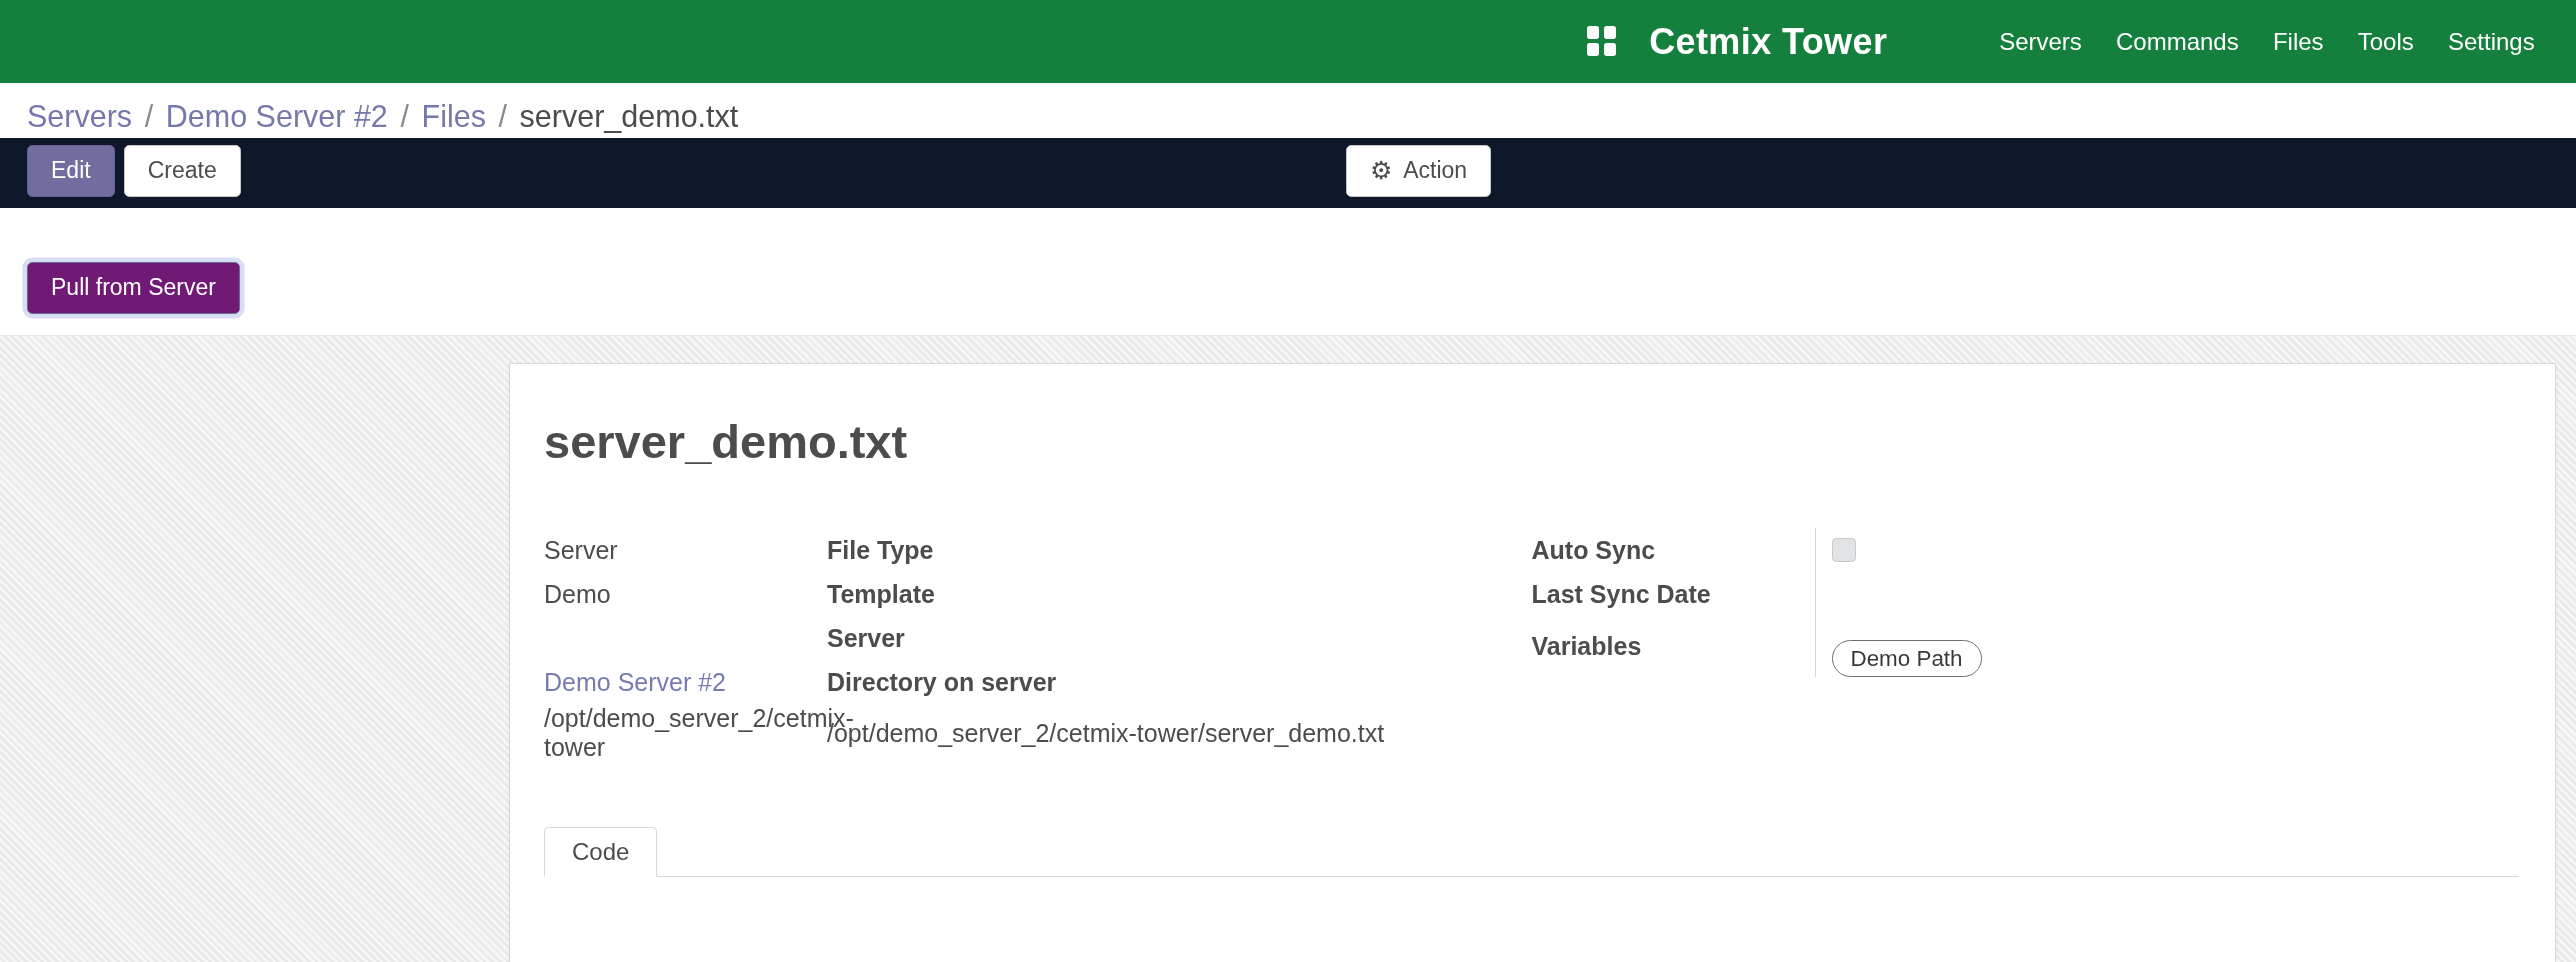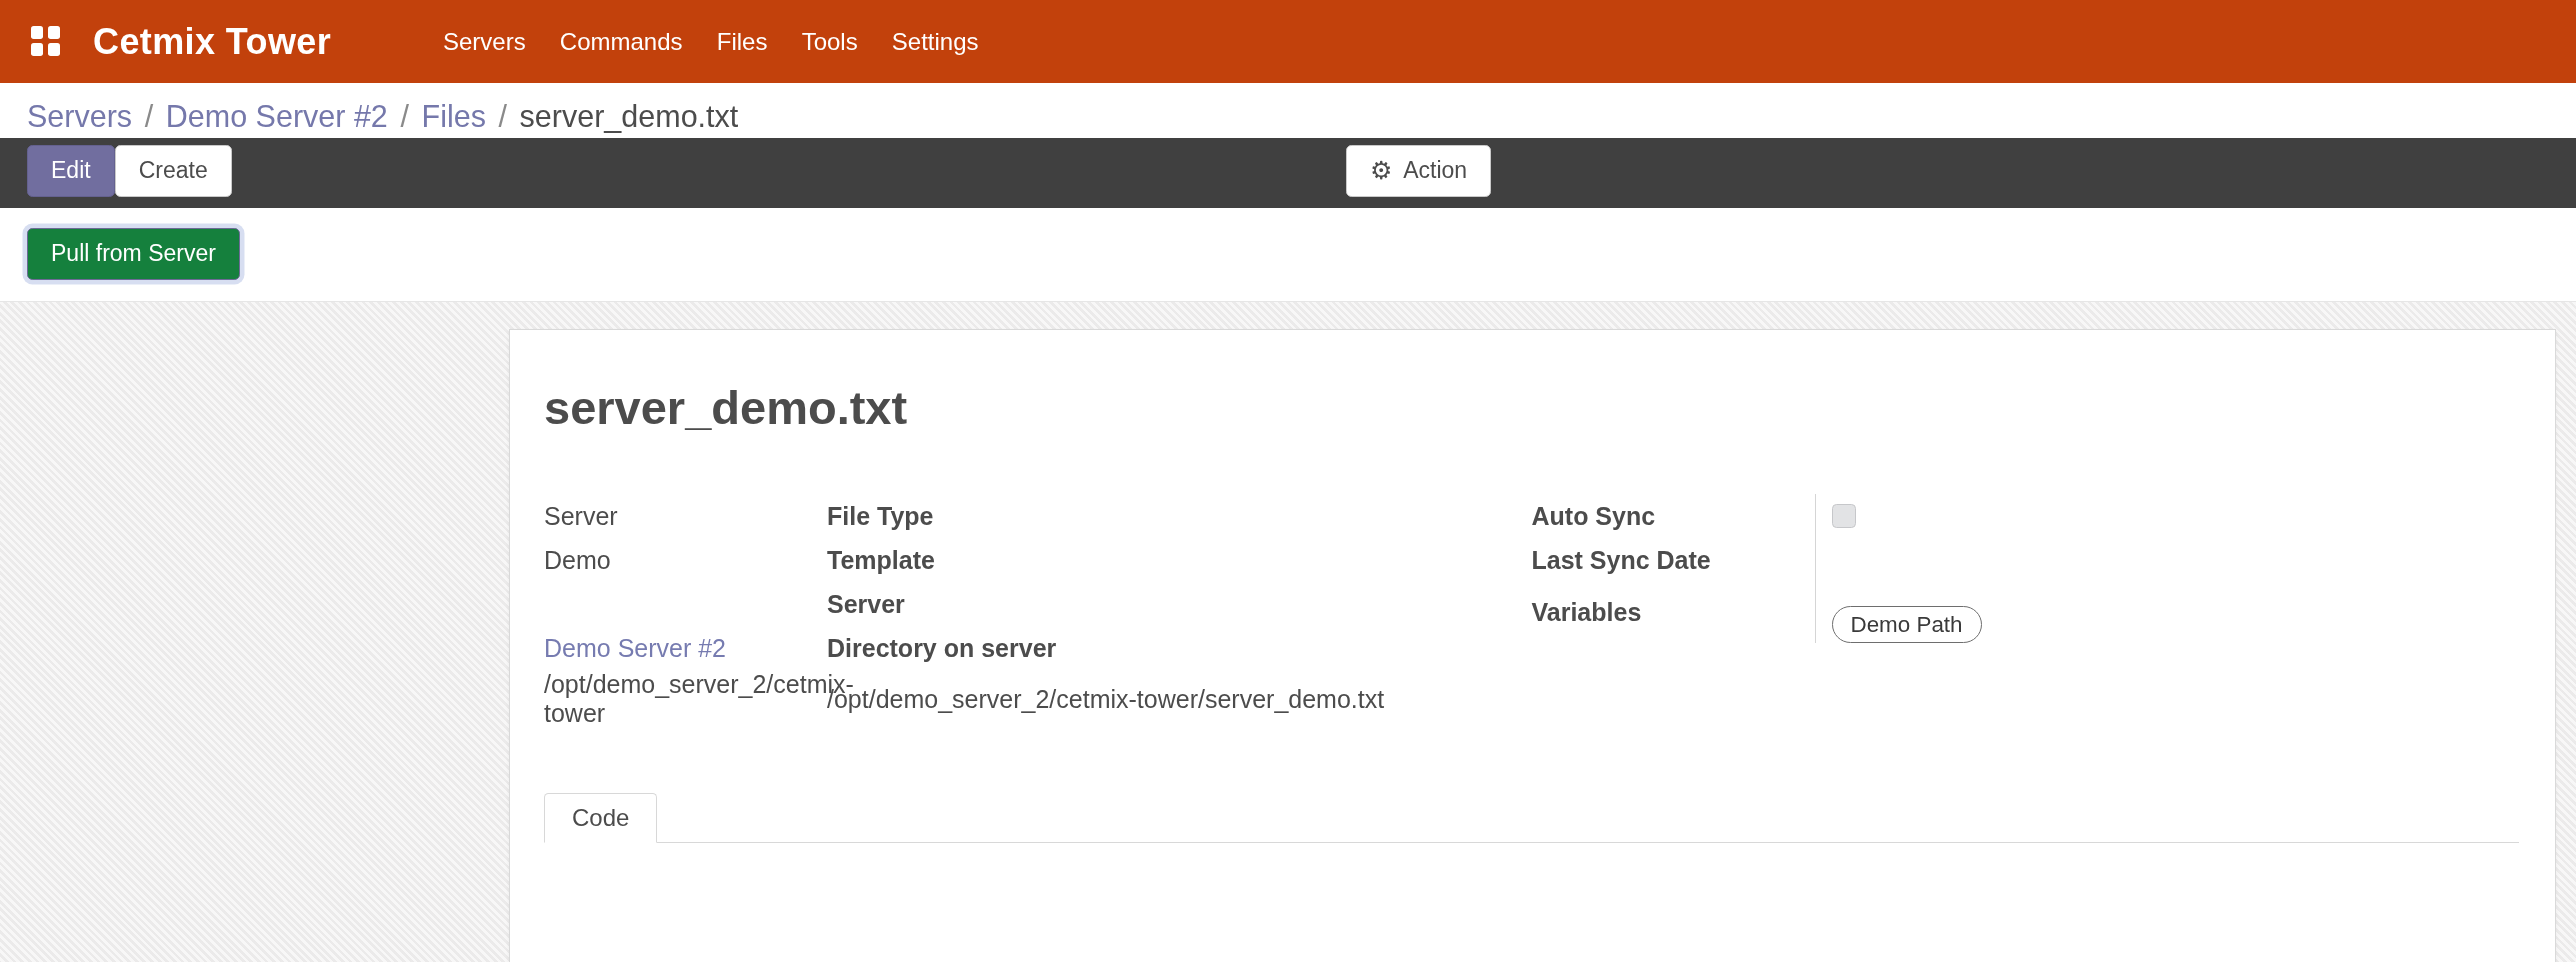--- a/index.html
+++ b/index.html
@@ -1,47 +1,47 @@
 <!DOCTYPE html>
 <html style="font-size:14.4px"><head>
 <meta charset="utf-8">
 <style>
   * { margin:0; padding:0; box-sizing:border-box; }
   html,body { width:2576px; height:962px; overflow:hidden;
     font-family:"Liberation Sans", sans-serif; background:#fff; color:#4c4c4c; }
 
   
-  .navbar { height:83px; background:#c2410c; display:flex; align-items:center;
-    padding:0 30.5px; color:#fff; }
+  .navbar { height:83px; background:#15803d; display:flex; align-items:center;
+    padding:0 30.5px; color:#fff;justify-content:flex-end; }
   .apps-icon { width:30.5px; height:30.5px; display:grid; grid-template-columns:12.6px 12.6px;
     grid-template-rows:12.6px 12.6px; gap:4.5px; margin-right:32px; cursor:pointer; }
   .apps-icon span { background:#fff; border-radius:2.7px; }
   .brand { font-size:36px; font-weight:700; letter-spacing:0.4px; margin-right:101px; white-space:nowrap; }
   .nav-menu { display:flex; align-items:center; gap:12.6px; }
   .nav-item { font-size:24px; padding:12.6px 10.8px; cursor:pointer; border-radius:3.6px; white-space:nowrap; }
 
   
   .breadcrumb-row { padding:16px 27px 3.6px; font-size:30.5px; display:flex; align-items:center; gap:12.6px; background:#fff; }
   .crumb-link { color:#7578ab; cursor:pointer; text-decoration:none; }
   .crumb-sep { color:#8a8a8a; }
   .crumb-current { color:#4c4c4c; }
 
   
-  .button-row { position:relative; padding:7.2px 27px 5.4px; background:#404040; display:flex; height:70px; }
+  .button-row { position:relative; padding:7.2px 27px 5.4px; background:#0f172a; display:flex; gap:9px; height:70px; }
   .btn { font-size:23px; height:52px; padding:0 23px; border-radius:5.4px; cursor:pointer;
     display:inline-flex; align-items:center; gap:10.8px; font-family:inherit; }
   .btn-primary { background:#716e9f; border:0.9px solid #64618f; color:#fff; }
   .btn-default { background:#fff; border:0.9px solid #c9c9c9; color:#4c4c4c; }
   .btn-action { position:absolute; left:1346px; top:7.2px; }
   .gear { font-size:25px; line-height:1; }
 
   
   .pull-row { padding:20px 27px 21.5px; background:#fff; border-bottom:0.9px solid #e6e6e6; }
-  .btn-pull { background:#15803d; border:0.9px solid #6d6a96; color:#fff;
-    box-shadow:0 0 0 4.5px rgba(140,160,215,.35); }
+  .btn-pull { background:#701a75; border:0.9px solid #6d6a96; color:#fff;
+    box-shadow:0 0 0 4.5px rgba(140,160,215,.35);margin-top:34px; }
 
   
   .content { height:666px; background-color:#f0efef;
     background-image:repeating-linear-gradient(45deg, rgba(255,255,255,.5) 0 2.7px, rgba(0,0,0,.018) 2.7px 5.4px);
     overflow:hidden; }
   .sheet { margin:27px 20px 0 509px; width:2047px; min-height:700px; background:#fff;
     border:0.9px solid #d9d9d9; box-shadow:0 0.9px 3.6px rgba(0,0,0,.06); padding:50px 36px 54px 34px; }
   .sheet-title { font-size:47px; font-weight:700; color:#4c4c4c; margin-bottom:59px; }
 
   .field-groups { display:grid; grid-template-columns:1fr 1fr; align-items:start; }

